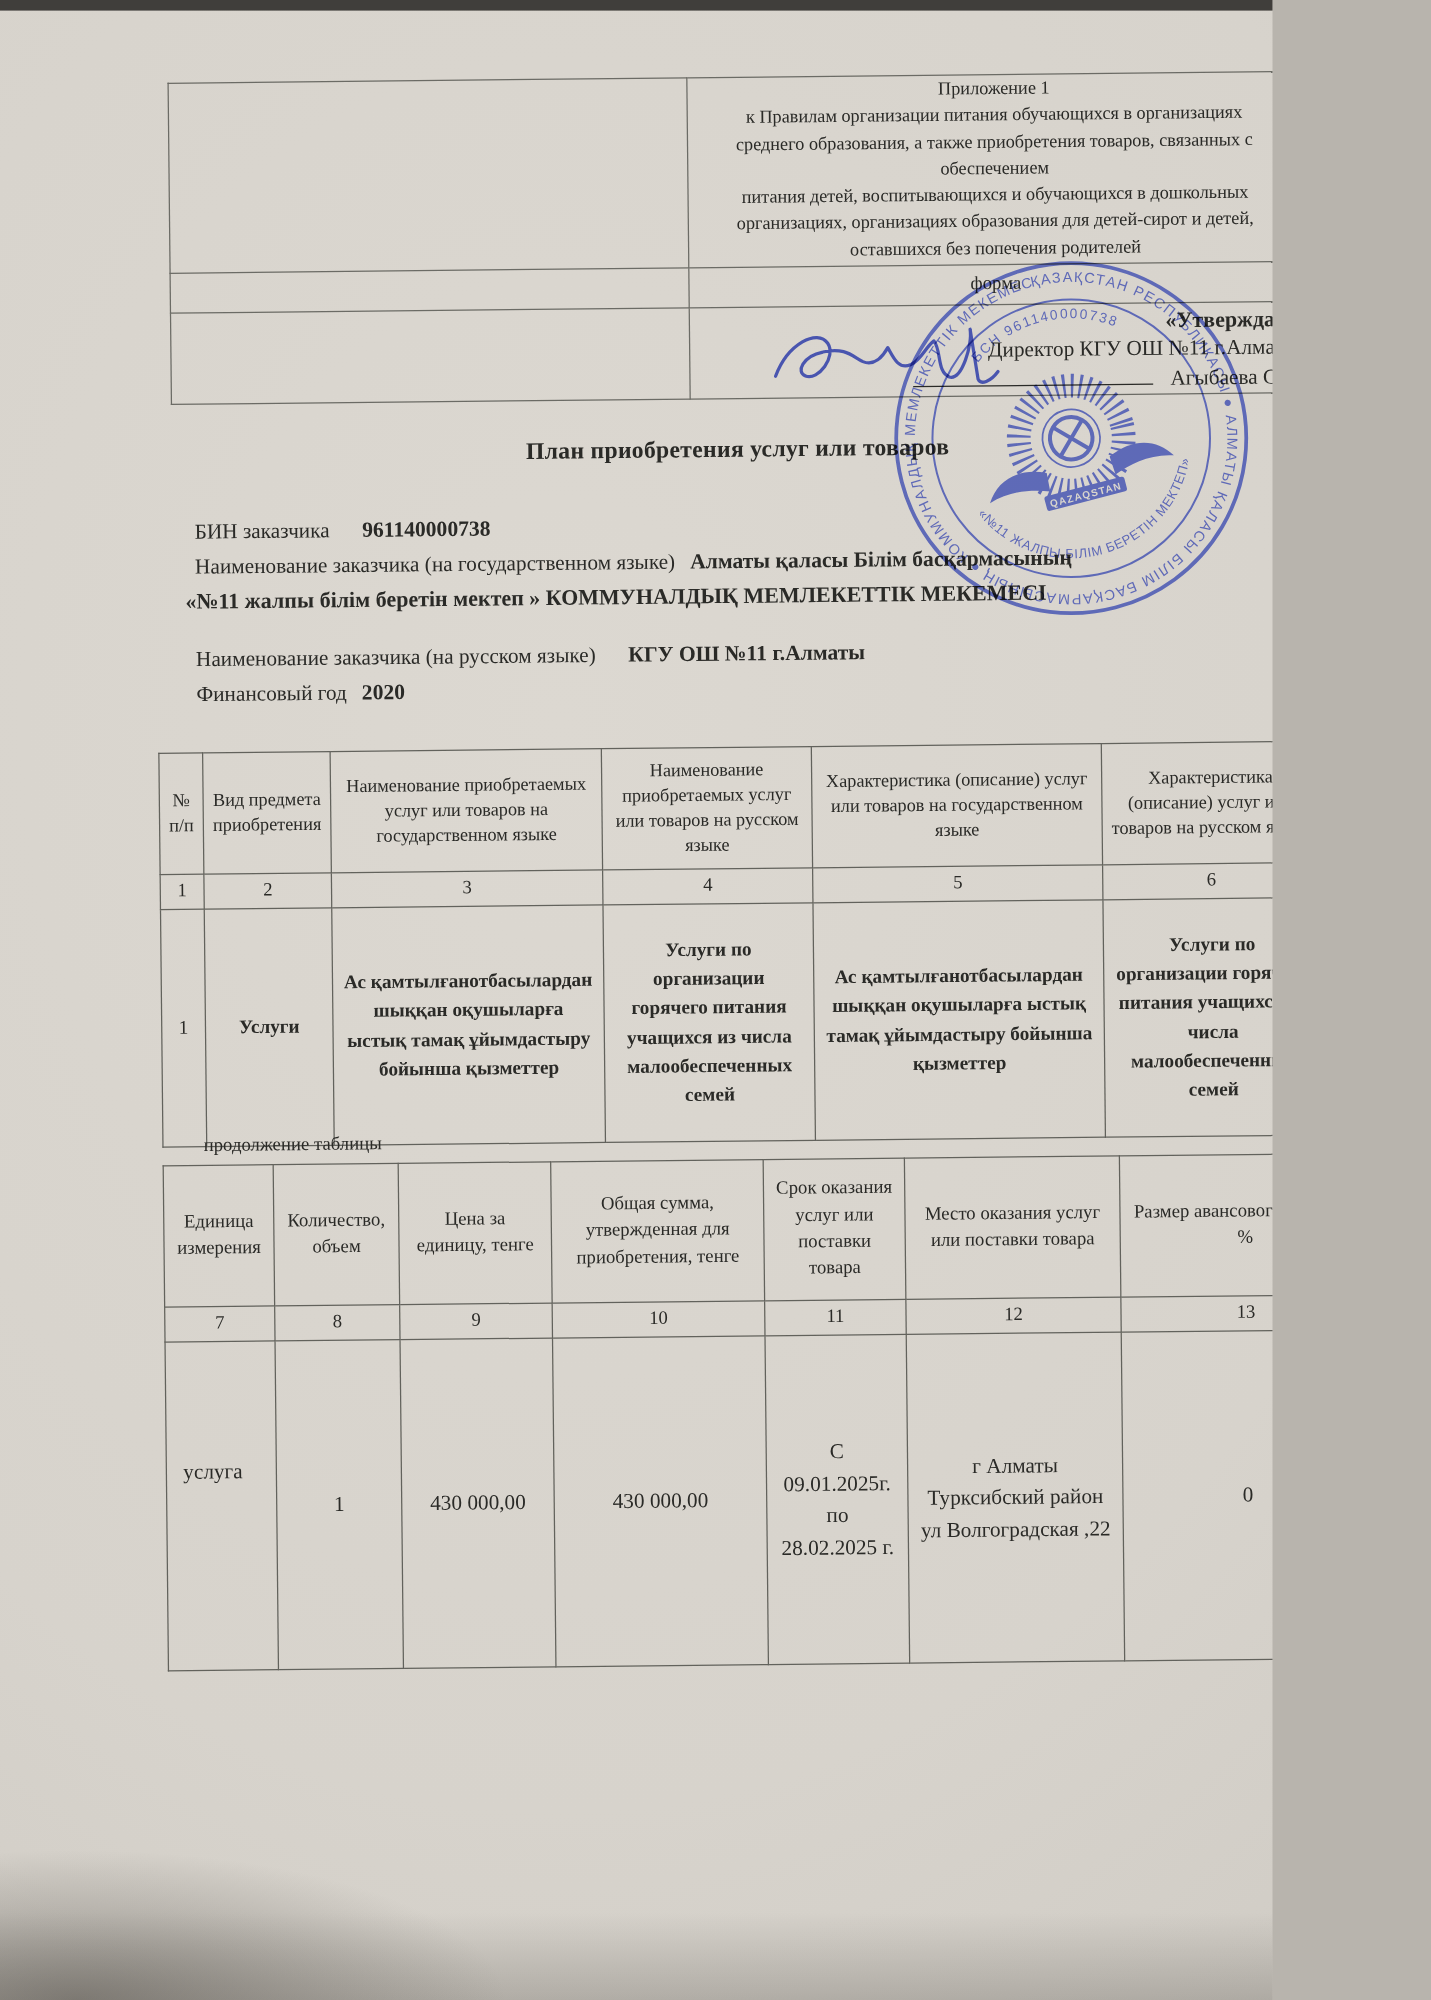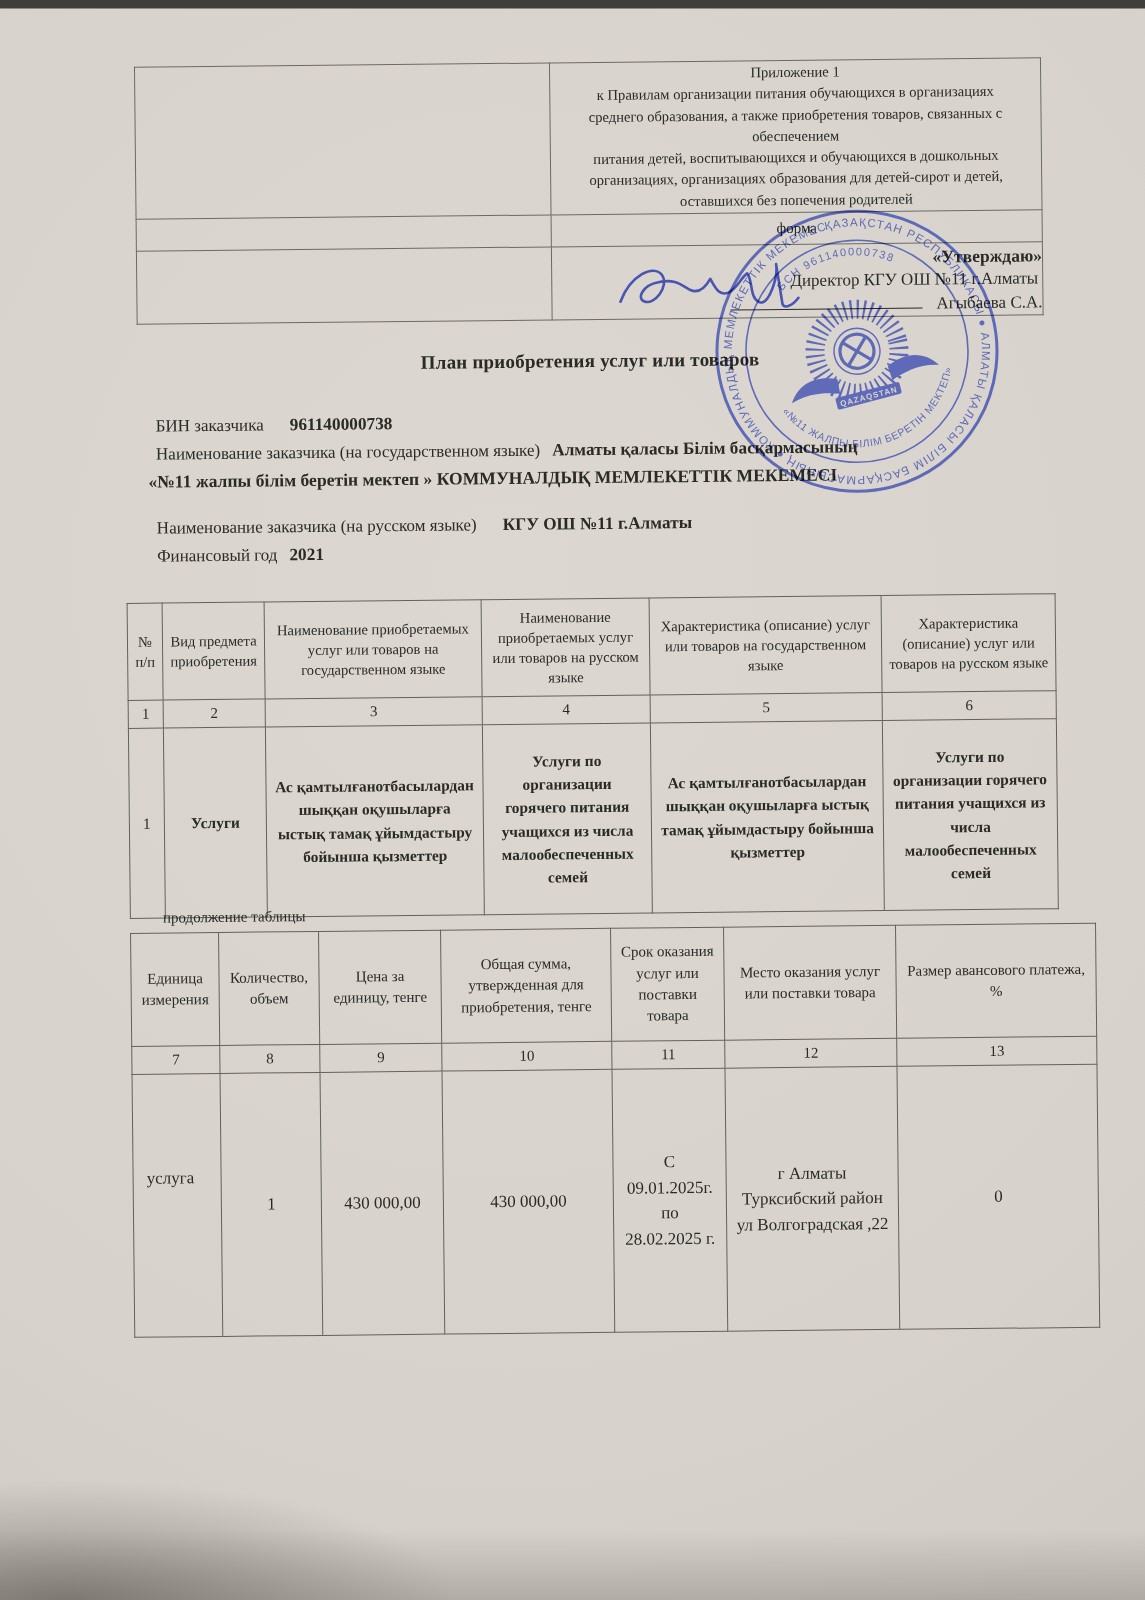--- a/index.html
+++ b/index.html
@@ -2,21 +2,21 @@
 <html><head>
 <meta charset="utf-8">
 <style>
   html,body{margin:0;padding:0;}
   body{
     width:1145px;height:1600px;
     font-family:"Liberation Serif","DejaVu Serif",serif;
     background:#b8b4ad;
   }
   .photo{
-    position:relative;width:1145px;height:1600px;overflow:hidden;
+    position:relative;width:1018px;height:1600px;overflow:hidden;
     background:
       linear-gradient(180deg,#403e3b 0px,#403e3b 8px,rgba(64,62,59,0) 9px),
       radial-gradient(45% 10% at 6% 100%,rgba(74,70,64,.5),rgba(74,70,64,0) 75%),
       linear-gradient(0deg,rgba(110,106,99,.35),rgba(110,106,99,0) 70px),
       radial-gradient(135% 105% at 44% 36%,#dcd8d1 0%,#d7d3cc 52%,#cfcbc4 80%,#beb9b2 97%,#aba79f 100%);
   }
   .content{position:absolute;inset:0;transform:rotate(-0.6deg);transform-origin:52% 40%;color:#2a2a27;}
 
   
   .hdr-table{position:absolute;left:140px;top:62px;width:906px;border-collapse:collapse;table-layout:fixed;}
@@ -148,21 +148,21 @@
       <span>БИН заказчика</span><span class="gap-s"></span><b>961140000738</b>
     </div>
     <div class="req req-kz">
       <span>Наименование заказчика (на государственном языке)</span><span class="gap-m"></span><b>Алматы қаласы Білім басқармасының</b>
     </div>
     <div class="req req-kz2">«№11 жалпы білім беретін мектеп » КОММУНАЛДЫҚ МЕМЛЕКЕТТІК МЕКЕМЕСІ</div>
     <div class="req req-ru">
       <span>Наименование заказчика (на русском языке)</span><span class="gap-s"></span><b>КГУ ОШ №11 г.Алматы</b>
     </div>
     <div class="req req-year">
-      <span>Финансовый год</span><span class="gap-m"></span><b>2021</b>
+      <span>Финансовый год</span><span class="gap-m"></span><b>2020</b>
     </div>
 
     <table class="t t1">
       <colgroup>
         <col style="width:35px">
           <col style="width:102px">
           <col style="width:217px">
         <col style="width:168px">
           <col style="width:232px">
           <col style="width:174px">

